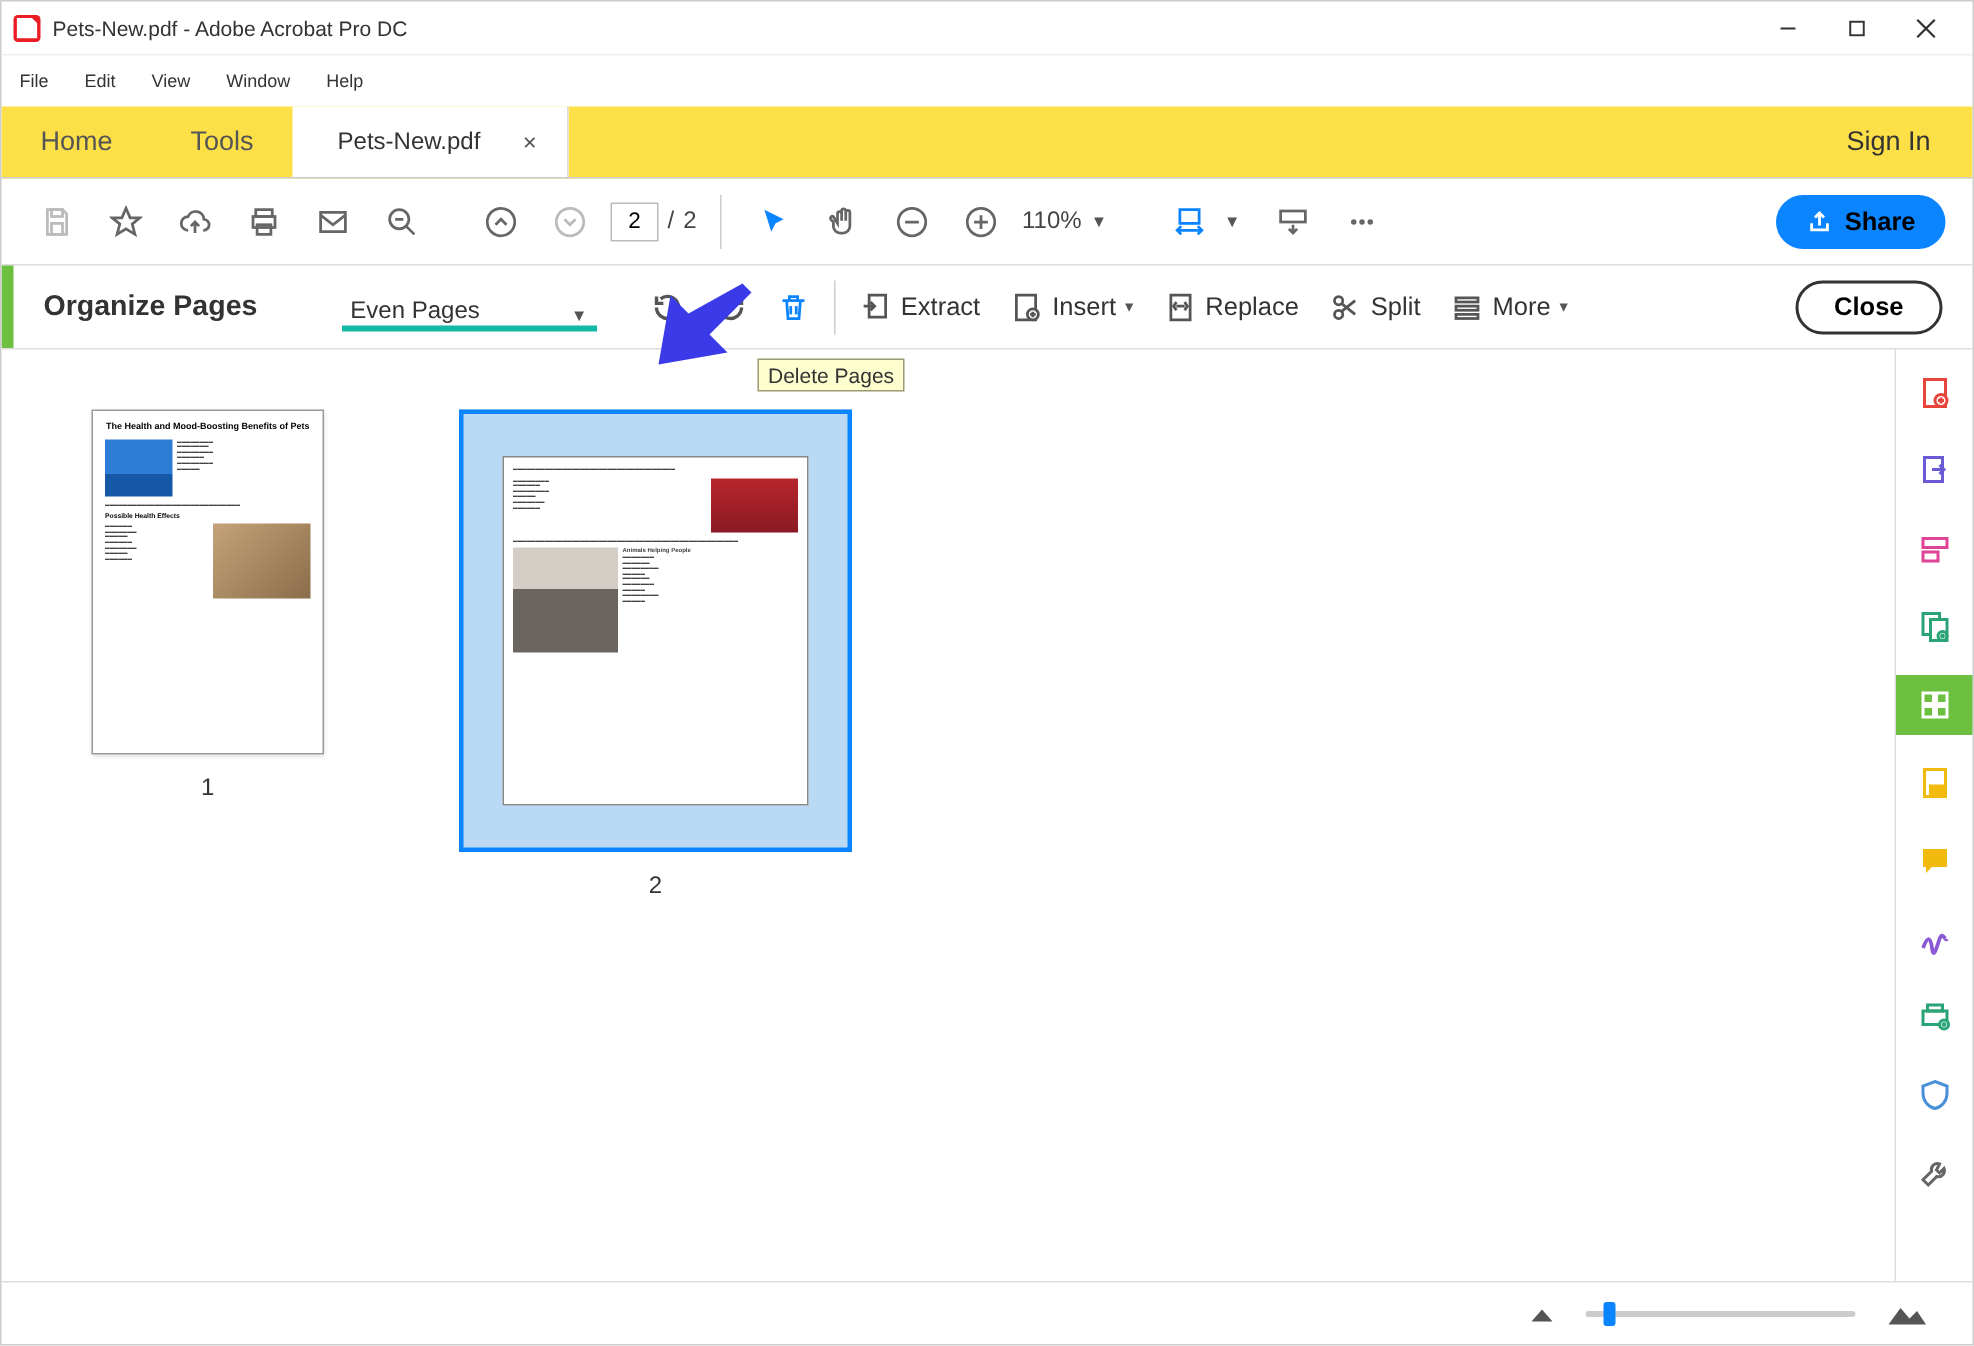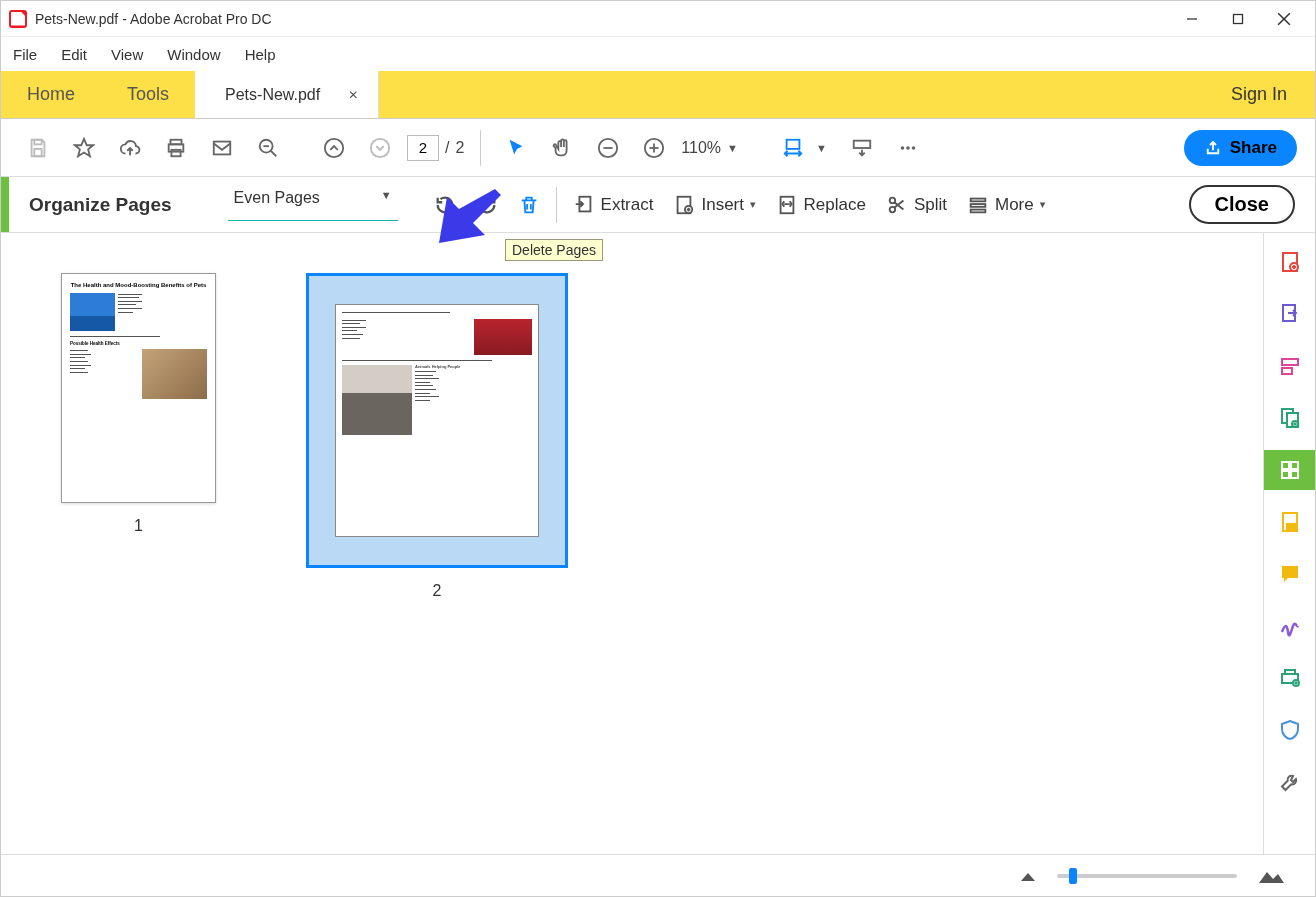--- a/index.html
+++ b/index.html
@@ -6,21 +6,21 @@
 body { background: #fff; width: 1316px; height: 897px; overflow: hidden; border: 1px solid #ccc; position: relative; }
 
 .titlebar { height: 36px; display: flex; align-items: center; padding: 0 8px; border-bottom: 1px solid #eee; }
 .titlebar .appicon { width: 18px; height: 18px; background: #ec1c24; border-radius: 3px; margin-right: 8px; position: relative; }
 .titlebar .appicon::after { content: ""; position: absolute; top: 2px; left: 2px; right: 2px; bottom: 2px; background: #fff; clip-path: polygon(0 0, 70% 0, 100% 30%, 100% 100%, 0 100%); }
 .titlebar .title { font-size: 14px; color: #333; }
 .titlebar .winbtns { margin-left: auto; display: flex; }
 .titlebar .winbtn { width: 46px; height: 30px; display: flex; align-items: center; justify-content: center; font-size: 16px; color: #333; }
 
 .menubar { height: 34px; display: flex; align-items: center; padding: 0 12px; gap: 24px; }
-.menubar .menu { font-size: 15px; color: #333; }
+.menubar .menu { font-size: 12px; color: #333; }
 
 .tabbar { height: 48px; background: #fde047; display: flex; align-items: center; border-bottom: 1px solid #ccc; position: relative; }
 .tabbar .apptab { padding: 0 26px; height: 100%; display: flex; align-items: center; font-size: 18px; color: #555; }
 .tabbar .doctab { background: #fff; height: 100%; padding: 0 20px 0 30px; display: flex; align-items: center; gap: 28px; border-right: 1px solid #ddd; }
 .tabbar .doctab .name { font-size: 16px; color: #333; }
 .tabbar .close { font-size: 12px; color: #555; }
 .tabbar .right { margin-left: auto; display: flex; align-items: flex-end; gap: 28px; padding-right: 28px; }
 .tabbar .signin { font-size: 18px; color: #333; }
 
 .toolbar { height: 58px; display: flex; align-items: center; padding: 0 18px; border-bottom: 1px solid #ddd; gap: 8px; }
@@ -28,26 +28,26 @@
 .toolbar .iconbtn svg { width: 22px; height: 22px; }
 .toolbar .sep { width: 1px; height: 36px; background: #ccc; margin: 0 8px; }
 .toolbar .pagebox { display: flex; align-items: center; gap: 6px; font-size: 16px; color: #444; }
 .toolbar .pagebox input { width: 32px; height: 26px; text-align: center; border: 1px solid #bbb; font-size: 15px; }
 .toolbar .zoom { font-size: 16px; color: #444; display: flex; align-items: center; gap: 6px; }
 .toolbar .sharebtn { margin-left: auto; background: #0a84ff; color: #000000; padding: 8px 20px; border-radius: 20px; font-size: 17px; display: flex; align-items: center; gap: 8px; font-weight: bold; }
 
 .organizebar { height: 56px; display: flex; align-items: center; padding: 0 0 0 0; border-bottom: 1px solid #ddd; position: relative; }
 .organizebar .greenstripe { width: 8px; height: 100%; background: #6cbf3f; }
 .organizebar .title { font-size: 19px; font-weight: 600; color: #333; margin: 0 56px 0 20px; }
-.organizebar .dropdown { width: 170px; height: 32px; border-bottom: 1px solid #14b8a6; display: flex; align-items: flex-start; justify-content: space-between; padding: 0 6px; font-size: 16px; color: #333; }
+.organizebar .dropdown { width: 170px; height: 32px; border-bottom: 4px solid #14b8a6; display: flex; align-items: flex-end; justify-content: space-between; padding: 0 6px; font-size: 16px; color: #333; }
 .organizebar .toolbtn { height: 36px; display: flex; align-items: center; gap: 6px; padding: 0 10px; font-size: 17px; color: #333; }
 .organizebar .toolbtn svg { width: 22px; height: 22px; color: #555; }
 .organizebar .toolbtn.active svg { color: #0a84ff; }
 .organizebar .sep { width: 1px; height: 36px; background: #ccc; margin: 0 6px; }
-.organizebar .closebtn { margin-left: auto; margin-right: 20px; border: 2px solid #333; border-radius: 20px; padding: 6px 24px; font-size: 20px; font-weight: 600; text-align: right; }
+.organizebar .closebtn { margin-left: auto; margin-right: 20px; border: 2px solid #333; border-radius: 20px; padding: 6px 24px; font-size: 17px; font-weight: 600; text-align: right; }
 
 .workspace { display: flex; height: calc(100% - 36px - 34px - 48px - 58px - 56px - 42px); position: relative; }
 .thumbs { flex: 1; padding: 40px 60px; display: flex; gap: 90px; align-items: flex-start; }
 .thumbcol { display: flex; flex-direction: column; align-items: center; gap: 14px; }
 .thumb { width: 155px; height: 230px; background: #fff; border: 1px solid #999; box-shadow: 0 1px 3px rgba(0,0,0,0.15); position: relative; overflow: hidden; padding: 8px; }
 .thumb.selected-wrap { border: 3px solid #0a84ff; padding: 28px 26px; background: #b9d9f5; width: 262px; height: 295px; box-shadow: none; }
 .thumb.selected-wrap .inner { background: #fff; width: 100%; height: 100%; border: 1px solid #888; padding: 6px; position: relative; overflow: hidden; }
 .pagenum { font-size: 16px; color: #333; }
 .doc-title { font-size: 6px; font-weight: bold; text-align: center; margin-bottom: 4px; line-height: 1.1; }
 .doc-row { display: flex; gap: 3px; margin-bottom: 4px; }

